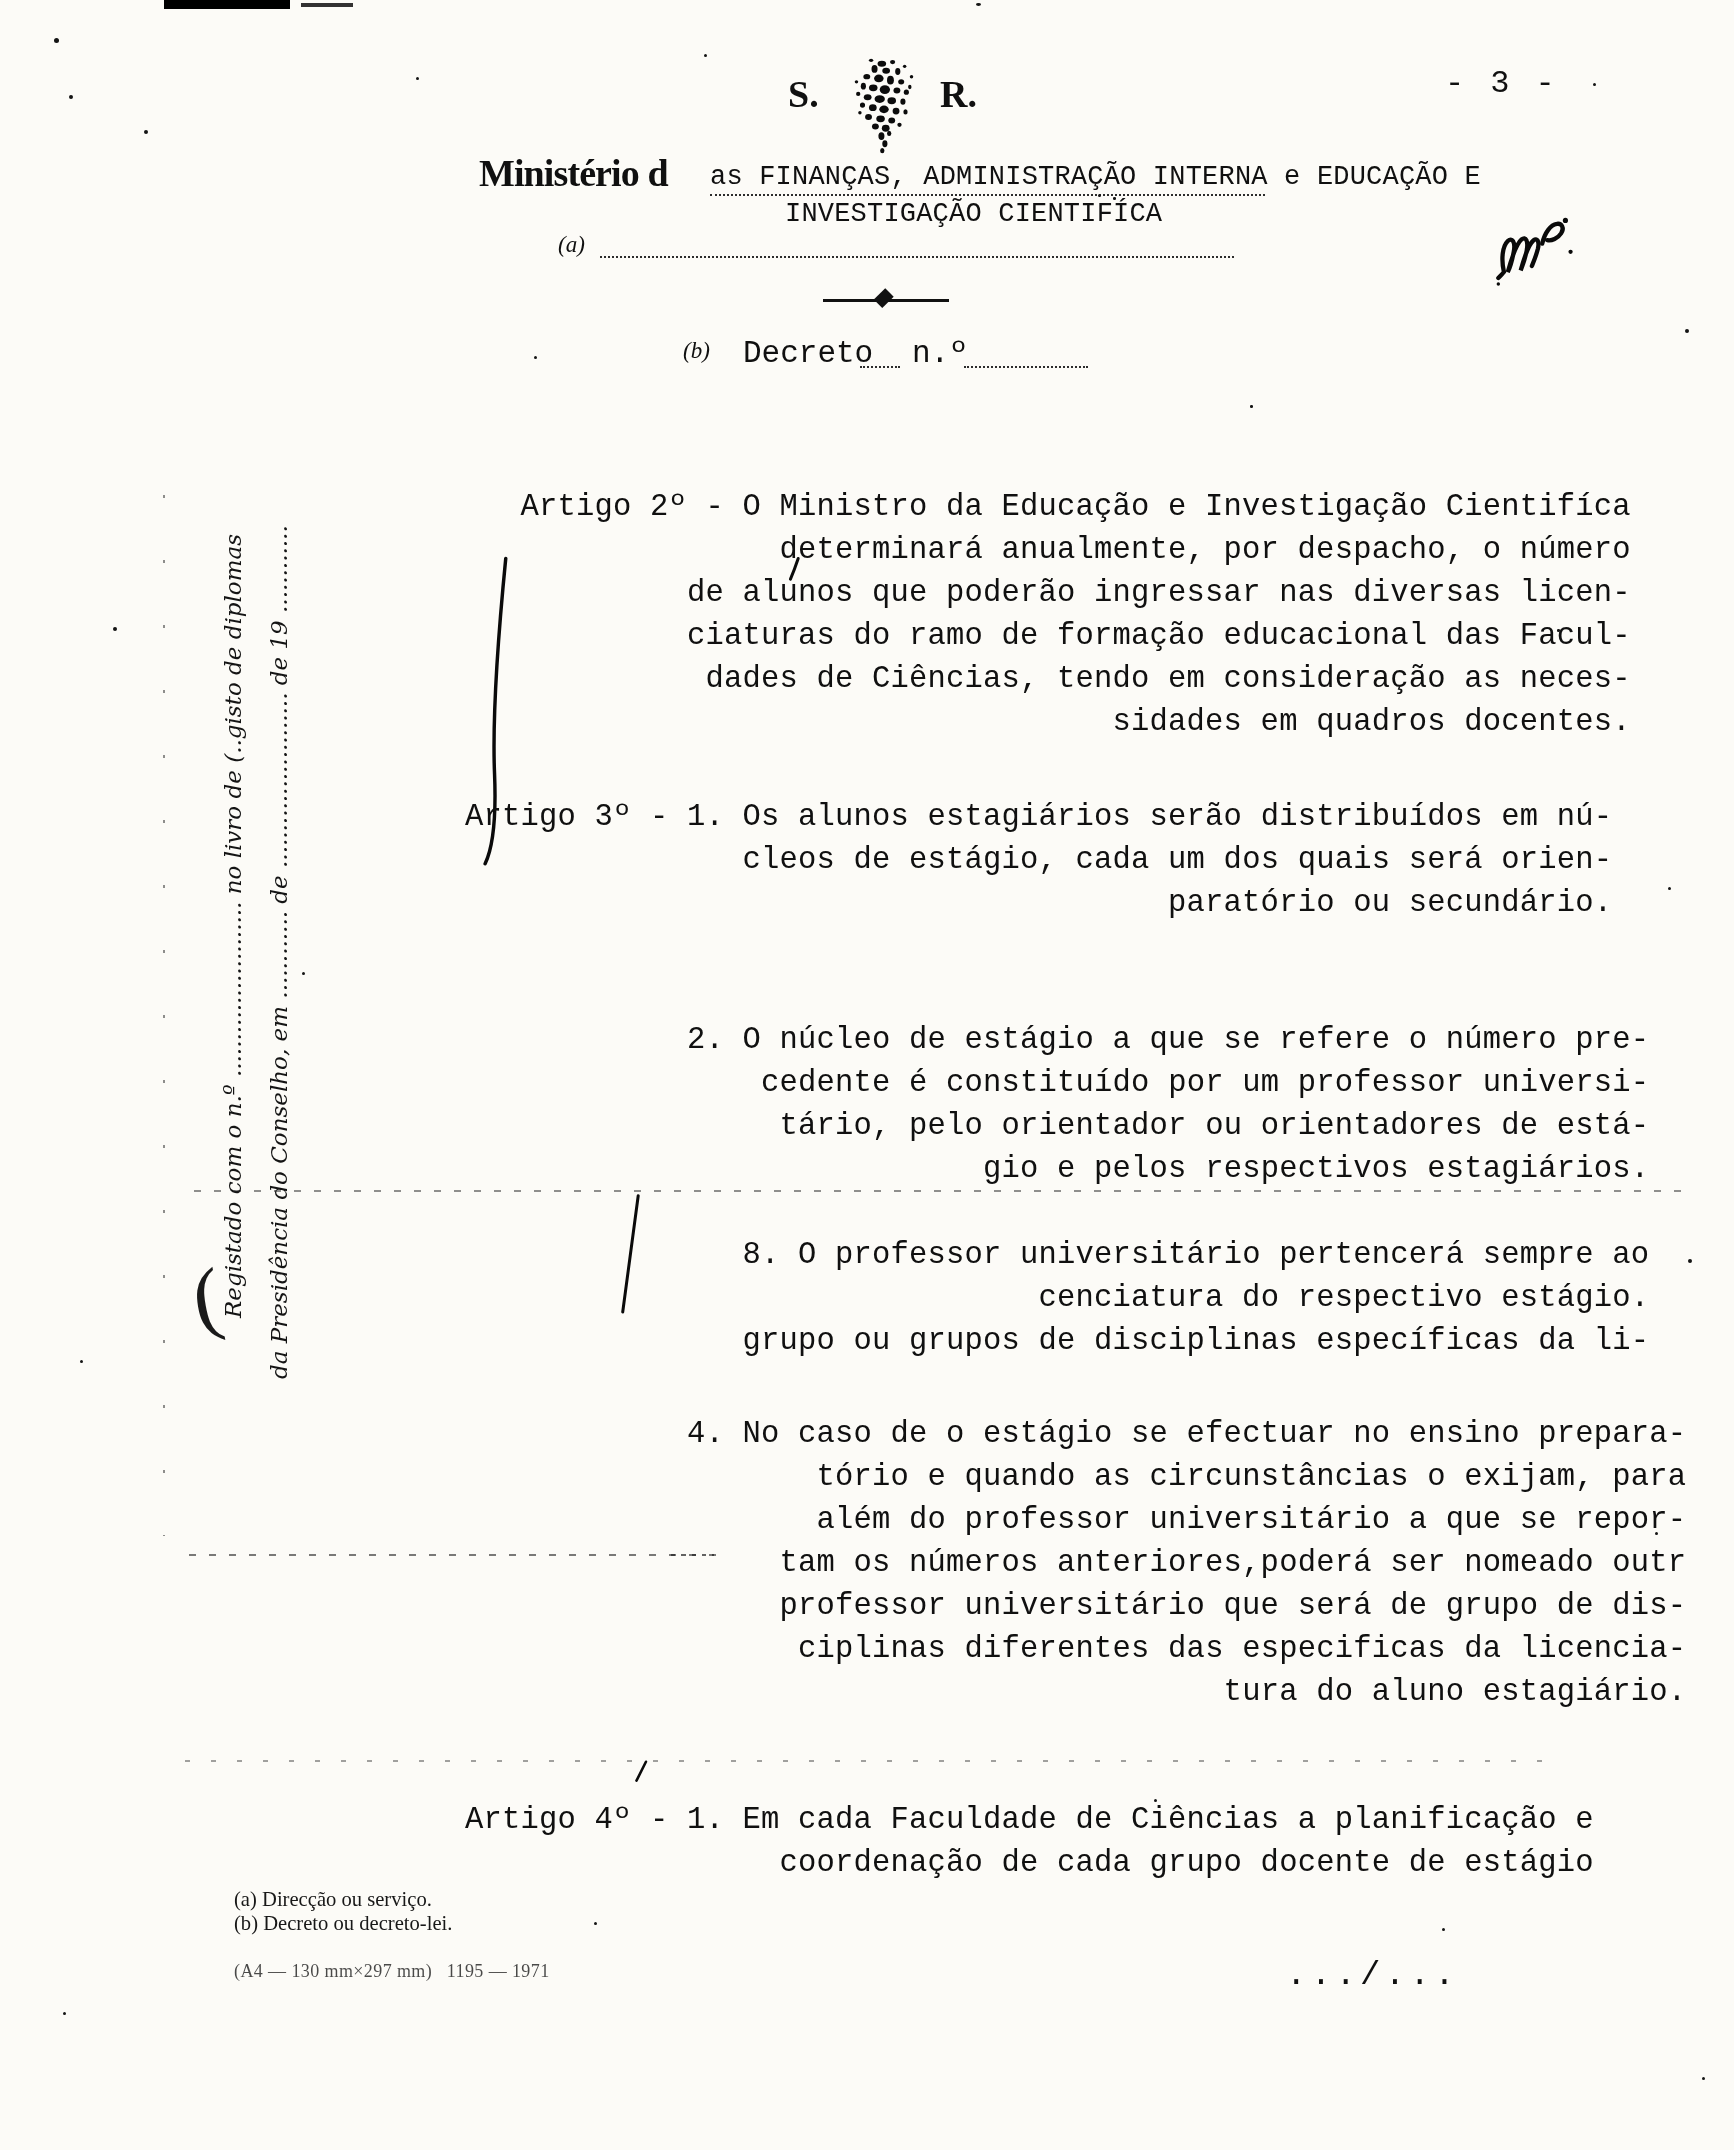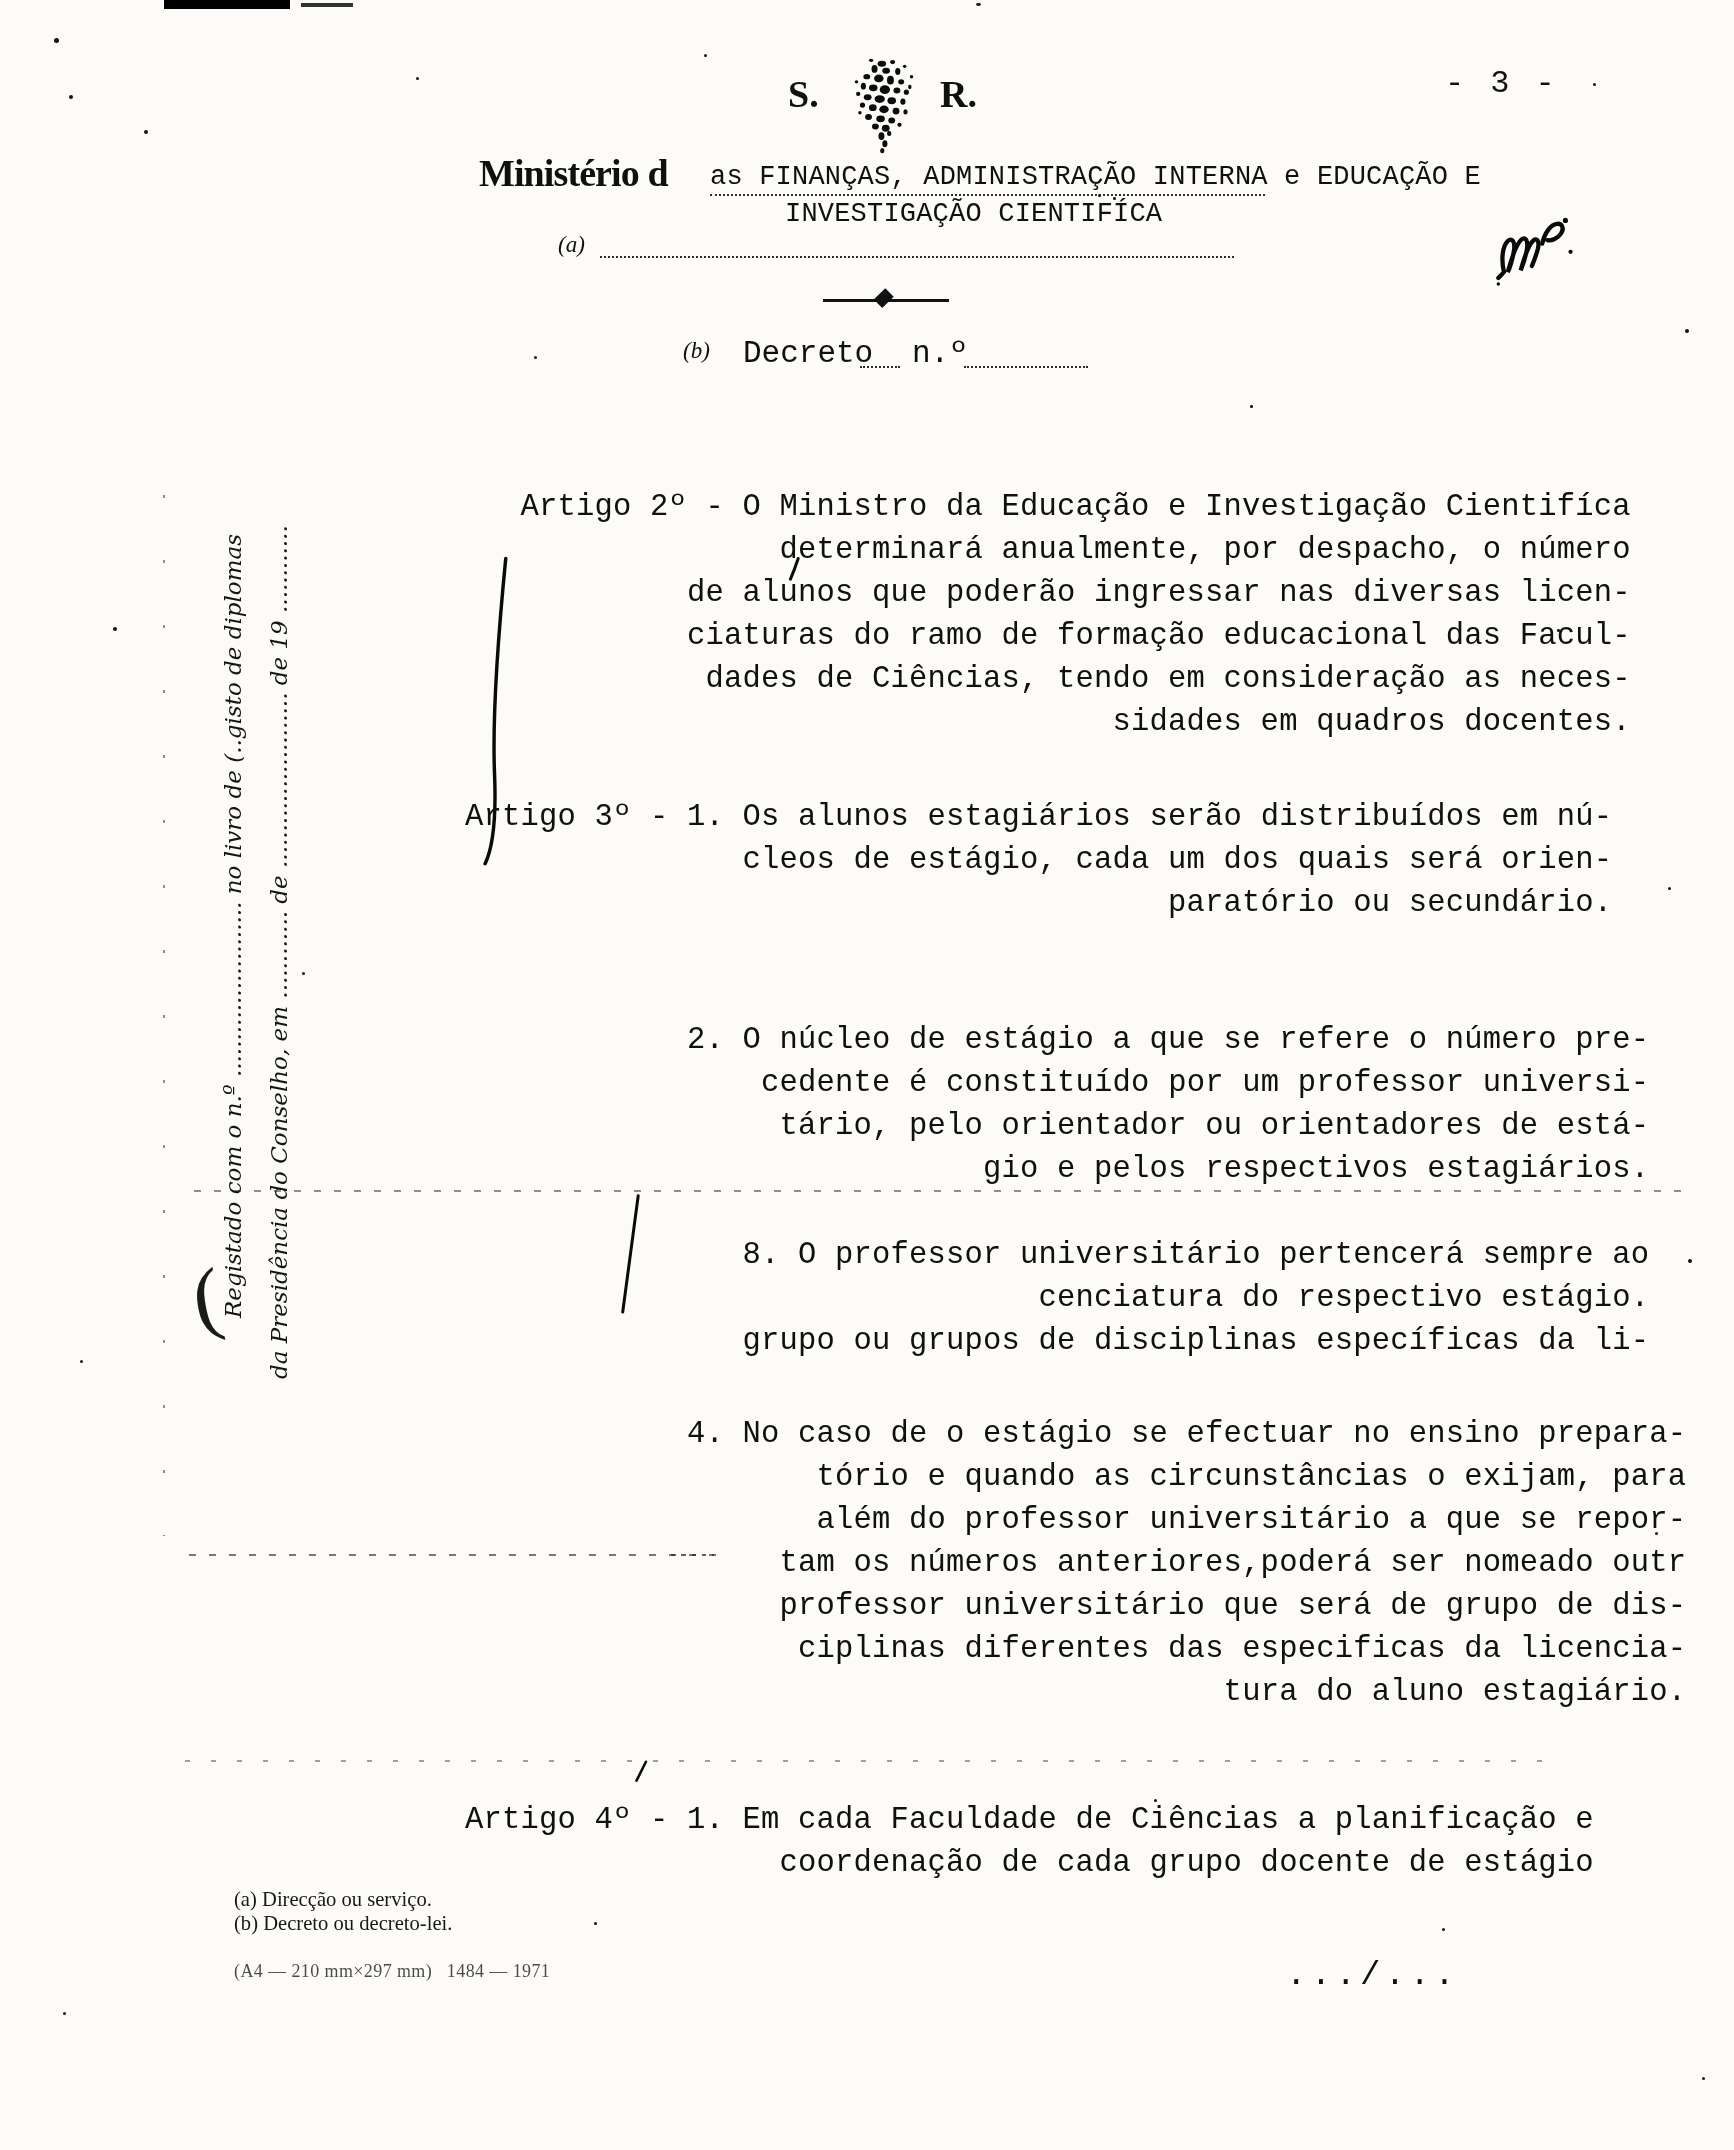--- a/index.html
+++ b/index.html
@@ -127,21 +127,21 @@
   <div class="tblock" style="top:1413px;"><div class="tline">            4. No caso de o estágio se efectuar no ensino prepara-</div><div class="tline">               tório e quando as circunstâncias o exijam, para</div><div class="tline">               além do professor universitário a que se repor-</div><div class="tline">               tam os números anteriores,poderá ser nomeado outr</div><div class="tline">               professor universitário que será de grupo de dis-</div><div class="tline">               ciplinas diferentes das especificas da licencia-</div><div class="tline">               tura do aluno estagiário.</div></div>
   <div class="tblock" style="top:1776px;margin-top:23px;"><div class="tline">Artigo 4º - 1. Em cada Faculdade de Ciências a planificação e</div><div class="tline">               coordenação de cada grupo docente de estágio</div></div>
 
   <div class="dashrow" style="left:194px;top:1190px;width:1497px;opacity:.5;"></div>
   <div class="dashrow" style="left:189px;top:1554px;width:529px;opacity:.6;"></div>
   <div class="dashrow" style="left:671px;top:1554px;width:43px;opacity:.7;background:repeating-linear-gradient(90deg,#222 0 4.3px,transparent 4.3px 10.3px);"></div>
   <div class="dashrow" style="left:185px;top:1760px;width:1359px;opacity:.42;background:repeating-linear-gradient(90deg,#222 0 5.2px,transparent 5.2px 26px);"></div>
 
   <div class="smallprint" style="top:1888px;">(a) Direcção ou serviço.</div>
   <div class="smallprint" style="top:1912px;">(b) Decreto ou decreto-lei.</div>
-  <div class="smallprint" style="top:1961px;font-size:18px;opacity:.78;letter-spacing:0.4px;">(A4 — 210 mm×297 mm)   1484 — 1971</div>
+  <div class="smallprint" style="top:1961px;font-size:18px;opacity:.78;letter-spacing:0.4px;">(A4 — 130 mm×297 mm)   1195 — 1971</div>
   <div class="abs mono" style="left:1286px;top:1956px;font-size:34px;letter-spacing:4.3px;">.../...</div>
 
   <div>
     <span class="speck" style="left:54px;top:38px;width:5.2px;height:5.2px;"></span>
     <span class="speck" style="left:69px;top:95px;width:3.9px;height:3.9px;"></span>
     <span class="speck" style="left:144px;top:130px;width:4.3px;height:4.3px;"></span>
     <span class="speck" style="left:704px;top:54px;width:3.4px;height:3.4px;"></span>
     <span class="speck" style="left:976px;top:2.6px;width:5.2px;height:3px;"></span>
     <span class="speck" style="left:416px;top:77px;width:3px;height:3px;"></span>
     <span class="speck" style="left:1593px;top:83px;width:3.4px;height:3.4px;"></span>

